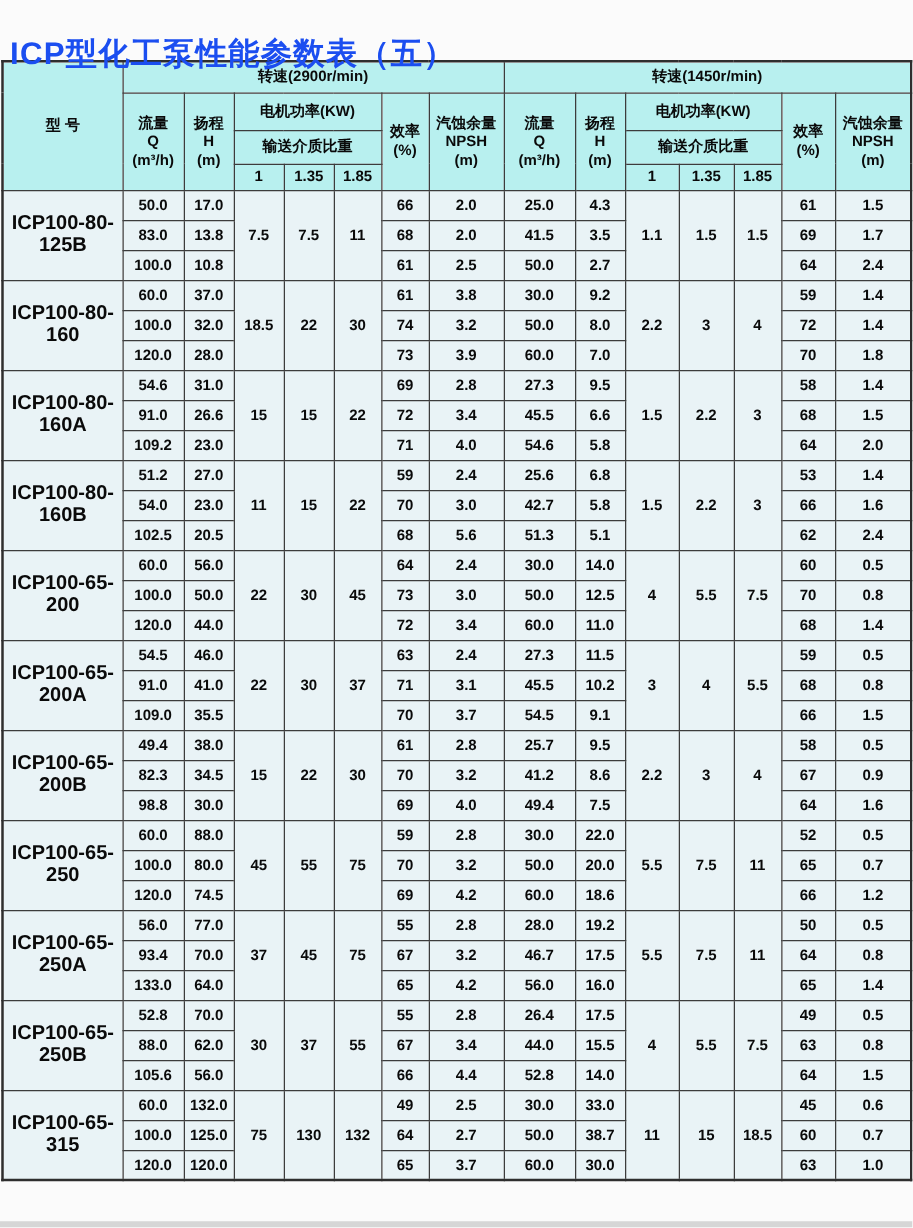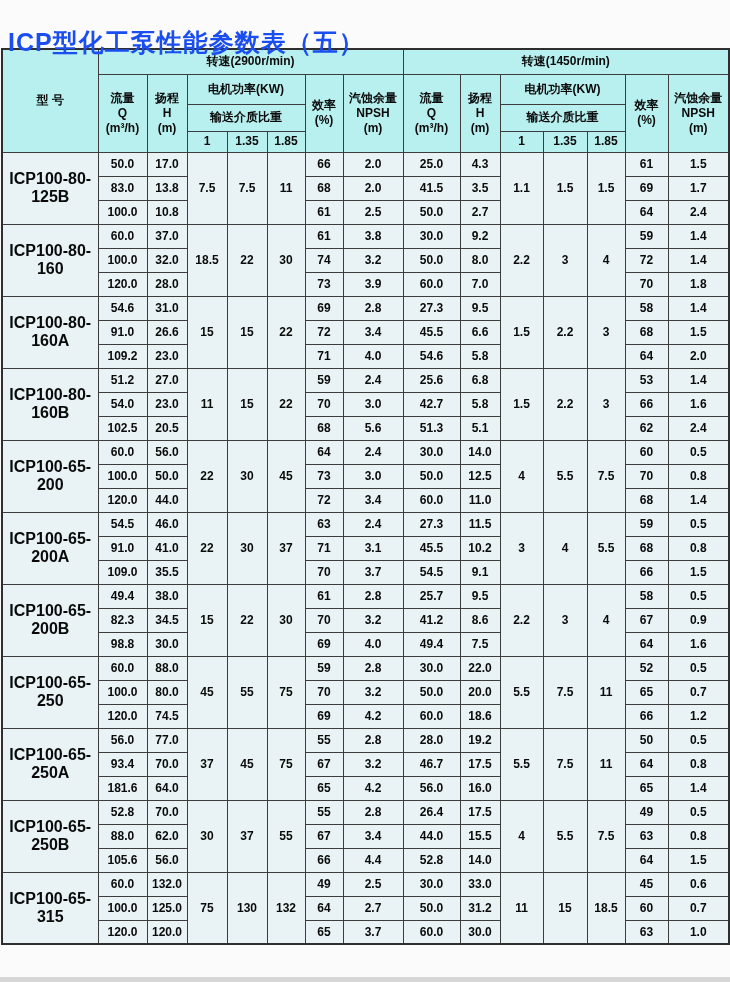--- a/index.html
+++ b/index.html
@@ -435,21 +435,21 @@
         <td>93.4</td>
         <td>70.0</td>
         <td>67</td>
         <td>3.2</td>
         <td>46.7</td>
         <td>17.5</td>
         <td>64</td>
         <td>0.8</td>
       </tr>
       <tr>
-        <td>181.6</td>
+        <td>133.0</td>
         <td>64.0</td>
         <td>65</td>
         <td>4.2</td>
         <td>56.0</td>
         <td>16.0</td>
         <td>65</td>
         <td>1.4</td>
       </tr>
       <tr>
         <td rowspan="3" class="model">ICP100-65-250B</td>
@@ -504,21 +504,21 @@
         <td rowspan="3">18.5</td>
         <td>45</td>
         <td>0.6</td>
       </tr>
       <tr>
         <td>100.0</td>
         <td>125.0</td>
         <td>64</td>
         <td>2.7</td>
         <td>50.0</td>
-        <td>31.2</td>
+        <td>38.7</td>
         <td>60</td>
         <td>0.7</td>
       </tr>
       <tr>
         <td>120.0</td>
         <td>120.0</td>
         <td>65</td>
         <td>3.7</td>
         <td>60.0</td>
         <td>30.0</td>

